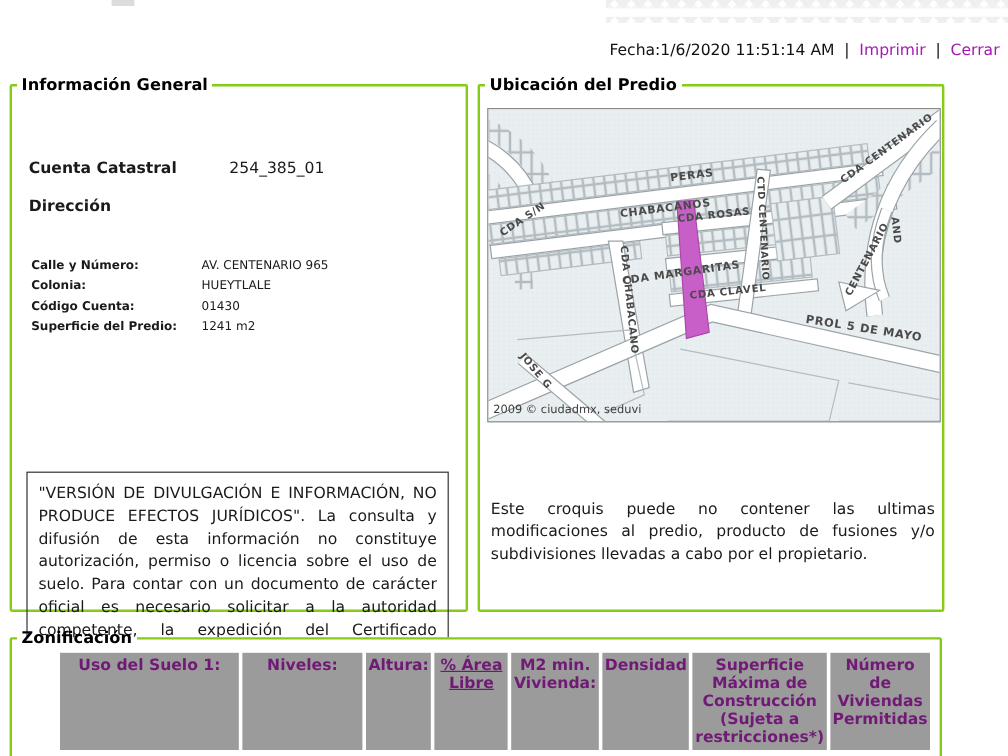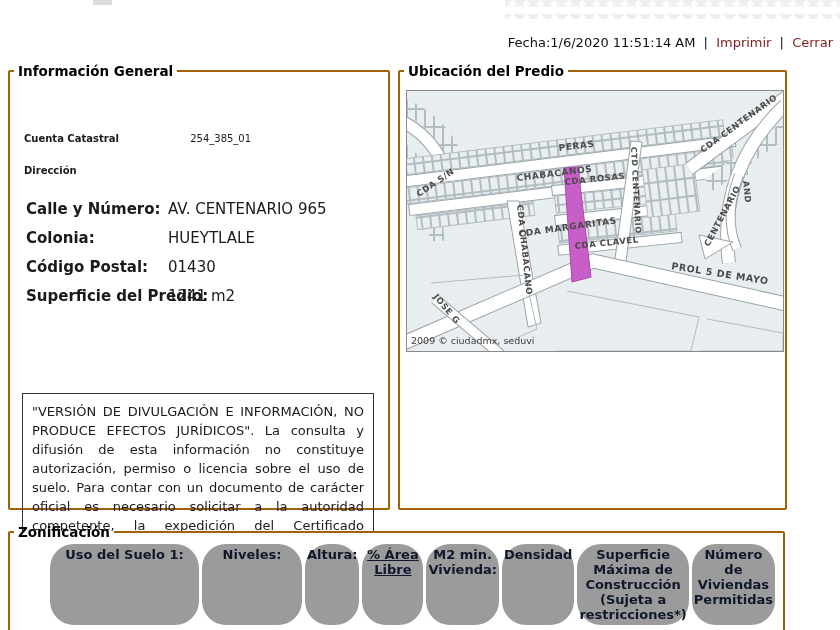--- a/index.html
+++ b/index.html
@@ -11,35 +11,35 @@
   .zigzag { position:absolute; left:505px; top:0; width:335px; height:19px;
     background-image:
       linear-gradient(135deg,#ededed 25%,transparent 25%),
       linear-gradient(225deg,#ededed 25%,transparent 25%),
       linear-gradient(45deg,#f3f3f3 25%,transparent 25%),
       linear-gradient(-45deg,#f3f3f3 25%,transparent 25%);
     background-size:14px 14px; background-position:0 0,0 0,0 7px,0 7px; opacity:.85; }
   .top-smudge { position:absolute; left:93px; top:0; width:19px; height:5px; background:#dcdcdc; }
 
   .topbar { position:absolute; top:35px; right:7px; font-size:13px; color:#111; }
-  .topbar a { color:#7f1d1d; text-decoration:none; cursor:pointer; }
+  .topbar a { color:#a21caf; text-decoration:none; cursor:pointer; }
   .sep { padding:0 4px; }
 
-  fieldset { position:absolute; border:2px solid #a16207; border-radius:2px; background:#fff; }
+  fieldset { position:absolute; border:2px solid #84cc16; border-radius:2px; background:#fff; }
   legend { font-size:13.5px; font-weight:bold; color:#000; padding:0 4px; margin-left:4px; white-space:nowrap; }
 
   
   #fs-general { left:8px; top:63px; width:382px; height:447px; }
-  .kv { position:absolute; left:14px; font-size:10px; }
+  .kv { position:absolute; left:14px; font-size:13px; }
   .kv .lbl { font-weight:bold; display:inline-block; }
   #row-cuenta { top:54px; }
   #row-cuenta .lbl { width:163px; }
   #row-direccion { top:86px; font-weight:bold; }
-  .addr-grid { position:absolute; left:16px; top:124px; display:grid;
-               grid-template-columns:142px auto; row-gap:16px; font-size:15px; line-height:13px; }
+  .addr-grid { position:absolute; left:16px; top:136px; display:grid;
+               grid-template-columns:142px auto; row-gap:4px; font-size:10px; line-height:13px; }
   .addr-grid .lbl { font-weight:bold; white-space:nowrap; }
   .disclaimer { position:absolute; left:12px; top:314px; width:352px; border:1px solid #333;
                 padding:8px 9px; font-size:13px; line-height:19px; text-align:justify; }
 
   
   #fs-ubicacion { left:398px; top:63px; width:389px; height:447px; }
   .mapbox { position:absolute; left:6px; top:11px; width:378px; height:262px;
             border:1px solid #8a8a8a; background:#e9eef0; overflow:hidden; }
   .map-legend { position:absolute; left:8px; top:274px; display:flex; align-items:center; font-size:13.5px; }
   .swatch { width:17px; height:17px; margin-right:6px; border:1px solid #9a3f9a; }
@@ -47,22 +47,22 @@
                   font-size:13px; line-height:19px; text-align:justify; }
 
   
   .mlabel { font-family:"DejaVu Sans","Liberation Sans",sans-serif; font-weight:bold;
             fill:#4a4a4a; letter-spacing:.6px; }
   .mcredit { font-family:"DejaVu Sans","Liberation Sans",sans-serif; fill:#3c3c3c; }
 
   
   #fs-zonificacion { left:8px; top:524px; width:777px; height:150px; }
   table.zon { border-collapse:separate; border-spacing:3px; margin:1px 0 0 37px; }
-  table.zon th { background:#9b9b9b; color:#0f172a; font-size:13px; font-weight:bold;
-                 text-align:center; vertical-align:top; padding:3px 2px; height:60px; line-height:15px;border-radius:24px; }
+  table.zon th { background:#9b9b9b; color:#701a75; font-size:13px; font-weight:bold;
+                 text-align:center; vertical-align:top; padding:3px 2px; height:60px; line-height:15px; }
   table.zon td { font-size:13px; text-align:center; vertical-align:top; padding:2px 1px; line-height:15px; }
   .c1{width:149px;} .c2{width:100px;} .c3{width:46px;margin-top:44px;} .c4{width:61px;text-decoration:underline;}
   .c5{width:62px;} .c6{width:55px;} .c7{width:95px;} .c8{width:68px;}
 </style>
 </head>
 <body>
 
 <div class="page">
   <div class="zigzag"></div>
   <div class="top-smudge"></div>
@@ -83,21 +83,21 @@
       <span>254_385_01</span>
     </div>
 
     <div class="kv" id="row-direccion">Dirección</div>
 
     <div class="addr-grid">
       <span class="lbl">Calle y Número:</span>
       <span>AV. CENTENARIO 965</span>
       <span class="lbl">Colonia:</span>
       <span>HUEYTLALE</span>
-      <span class="lbl">Código Postal:</span>
+      <span class="lbl">Código Cuenta:</span>
       <span>01430</span>
       <span class="lbl">Superficie del Predio:</span>
       <span>1241 m2</span>
     </div>
 
     <div class="disclaimer">"VERSIÓN DE DIVULGACIÓN E INFORMACIÓN, NO PRODUCE EFECTOS JURÍDICOS". La consulta y difusión de esta información no constituye autorización, permiso o licencia sobre el uso de suelo. Para contar con un documento de carácter oficial es necesario solicitar a la autoridad competente, la expedición del Certificado correspondiente.</div>
   </fieldset>
 
   <fieldset id="fs-ubicacion">
     <legend>Ubicación del Predio</legend>
@@ -175,20 +175,21 @@
         <text class="mlabel" font-size="8.5" transform="translate(296,62) rotate(-36)">CDA CENTENARIO</text>
         <text class="mlabel" font-size="8.5" transform="translate(336,90) rotate(84)">AND</text>
         <text class="mlabel" font-size="8.5" transform="translate(302,156) rotate(-62)">CENTENARIO</text>
         <text class="mlabel" font-size="9.5" letter-spacing="2" transform="translate(264,178) rotate(9)">PROL 5 DE MAYO</text>
         <text class="mlabel" font-size="8.5" letter-spacing="1" transform="translate(26,206) rotate(50)">JOSE G</text>
         <text class="mcredit" font-size="9.5" transform="translate(4,253)">2009 © ciudadmx, seduvi</text>
       </svg>
     </div>
 
 
+    <div class="croquis-note">Este croquis puede no contener las ultimas modificaciones al predio, producto de fusiones y/o subdivisiones llevadas a cabo por el propietario.</div>
   </fieldset>
 
   <fieldset id="fs-zonificacion">
     <legend>Zonificación</legend>
     <table class="zon">
       <tbody>
           <tr>
         <th class="c1">Uso del Suelo 1:</th>
         <th class="c2">Niveles:</th>
         <th class="c3">Altura:</th>

